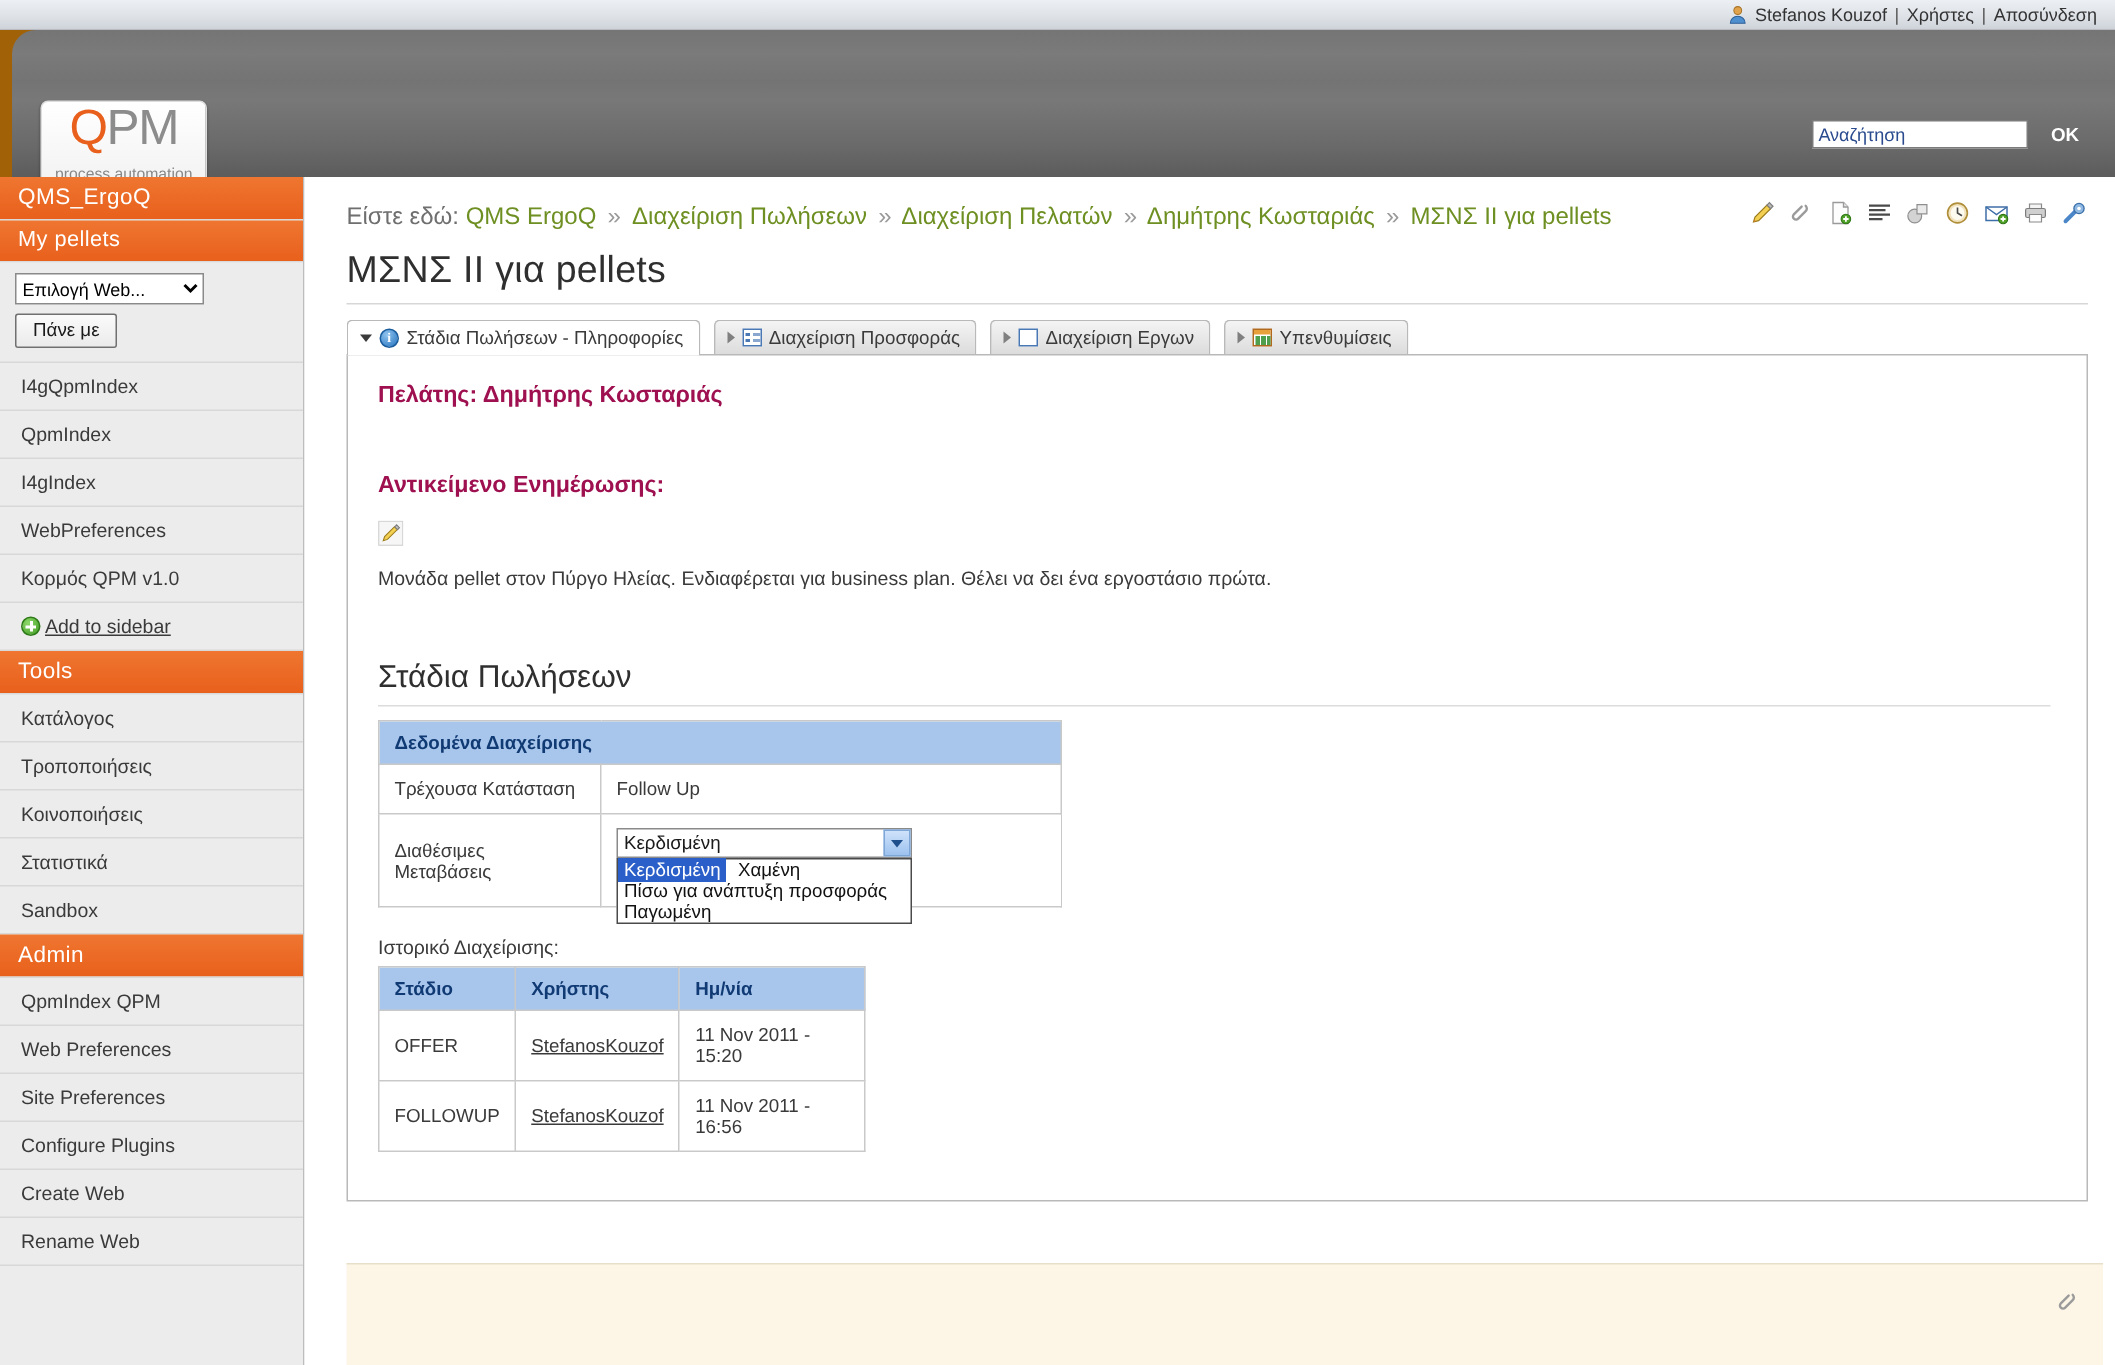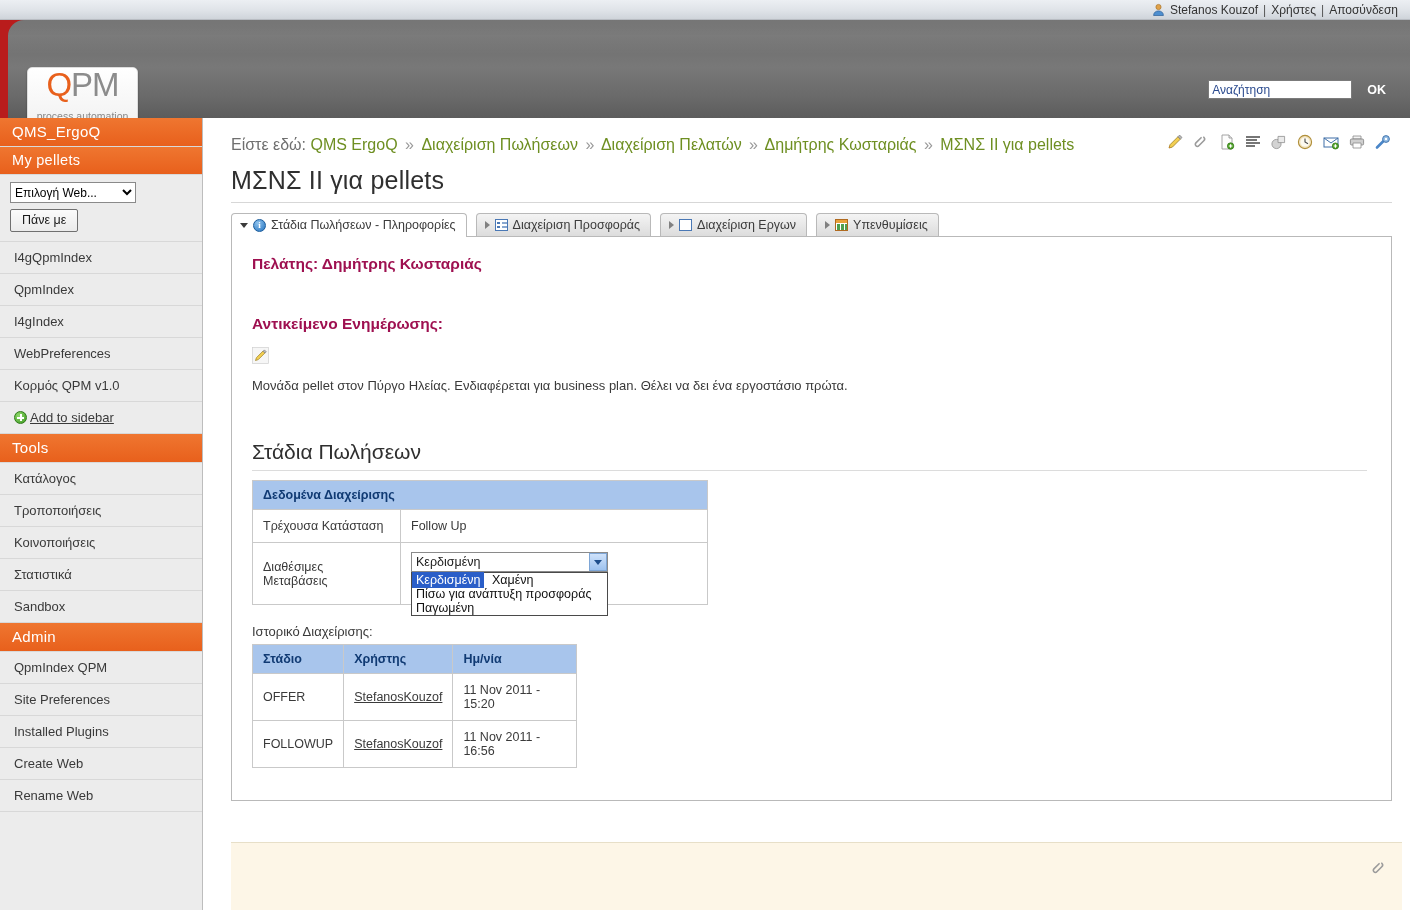--- a/index.html
+++ b/index.html
@@ -25,21 +25,21 @@
     color: #333;
   }
   #topbar .user-icon { margin-right: 5px; display: inline-flex; align-items: center; }
   #topbar a { color: #333; text-decoration: none; }
   #topbar .sep { margin: 0 5px; color: #555; }
 
   
   #header {
     position: relative;
     height: 98px;
-    background: #b91c1c;
+    background: #a16207;
     overflow: hidden;
   }
   #header .bar {
     position: absolute; left: 8px; right: 0; top: 0; bottom: 0;
     background: linear-gradient(to bottom, #5b5b5b 0%, #6e6e6e 16%, #787878 48%, #6a6a6a 78%, #5c5c5c 100%);
     border-top-left-radius: 16px;
   }
   #header .bar:before {
     content: ""; position: absolute; left: 0; top: 0; right: 0; height: 34px;
     background: linear-gradient(to bottom, rgba(255,255,255,0.16), rgba(255,255,255,0));
@@ -402,22 +402,23 @@
 
     <div class="sb-head">Tools</div>
     <div class="sb-item">Κατάλογος</div>
     <div class="sb-item">Τροποποιήσεις</div>
     <div class="sb-item">Κοινοποιήσεις</div>
     <div class="sb-item">Στατιστικά</div>
     <div class="sb-item">Sandbox</div>
 
     <div class="sb-head">Admin</div>
     <div class="sb-item">QpmIndex QPM</div>
+    <div class="sb-item">Web Preferences</div>
     <div class="sb-item">Site Preferences</div>
-    <div class="sb-item">Installed Plugins</div>
+    <div class="sb-item">Configure Plugins</div>
     <div class="sb-item">Create Web</div>
     <div class="sb-item">Rename Web</div>
   </div>
 
   <div id="main">
 
     <div id="crumbrow">
       <div id="crumb">
         <span class="lead">Είστε εδώ:</span>
         <a href="#">QMS ErgoQ</a>

